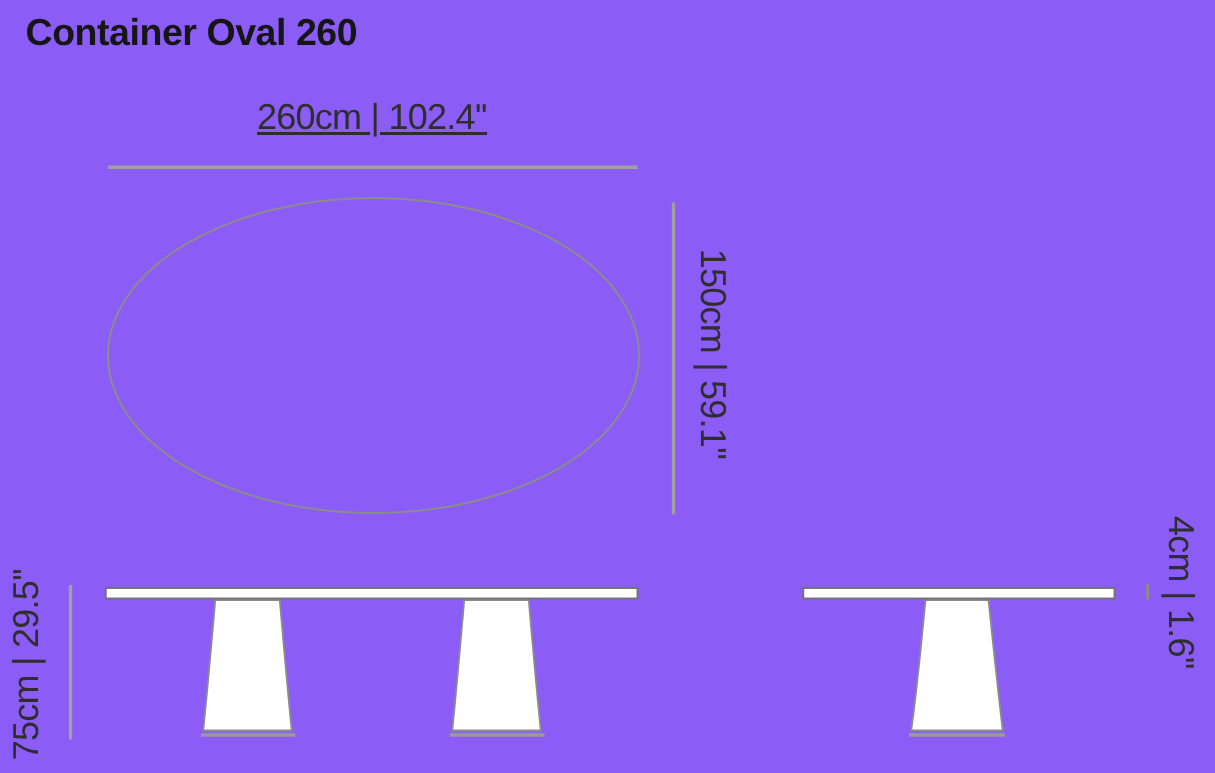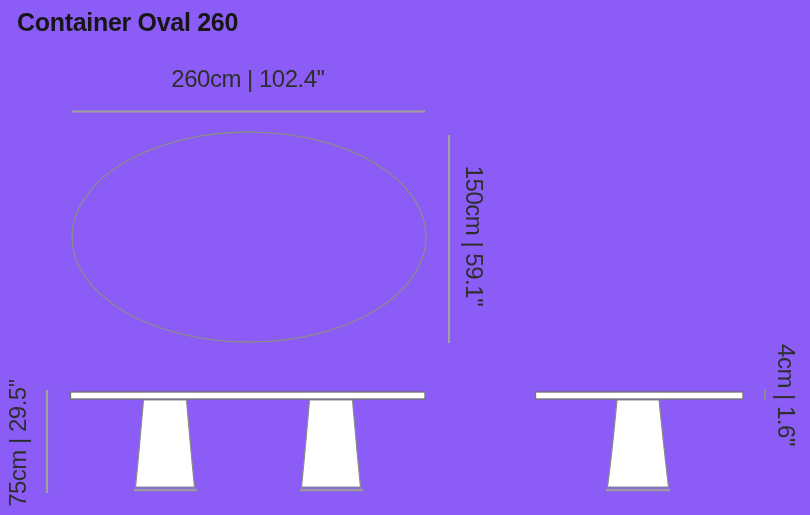--- a/index.html
+++ b/index.html
@@ -28,20 +28,21 @@
   }
   .dim-label {
     position: absolute;
     font-size: 24px;
     letter-spacing: -0.5px;
     color: #2e2e2e;
     white-space: nowrap;
   }
   .dim-label.h-center {
     transform: translate(-50%, -50%);
+    text-decoration: underline;
   }
   .dim-label.rot-cw {
     transform: translate(-50%, -50%) rotate(90deg);
   }
   .dim-label.rot-ccw {
     transform: translate(-50%, -50%) rotate(-90deg);
   }
   .drawing {
     position: absolute;
     left: 0;

